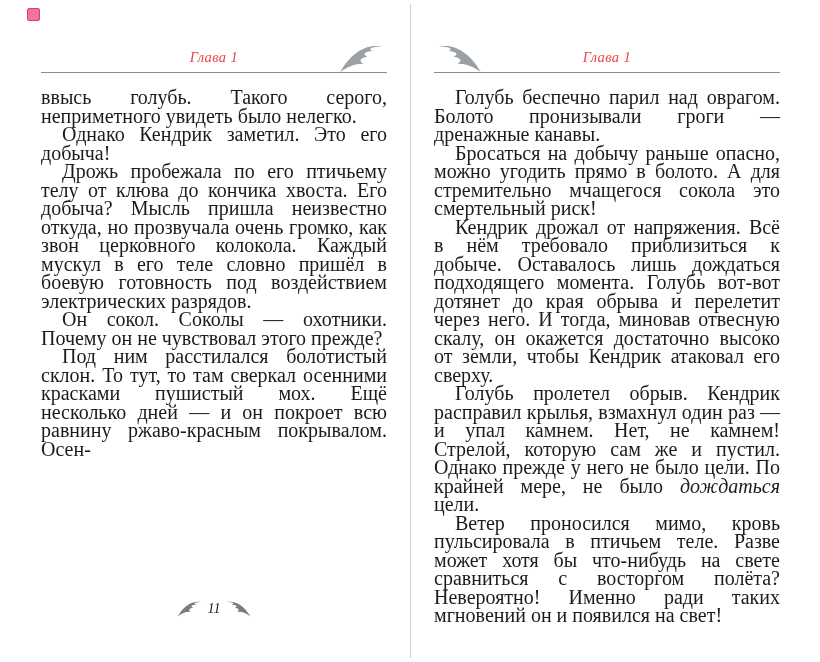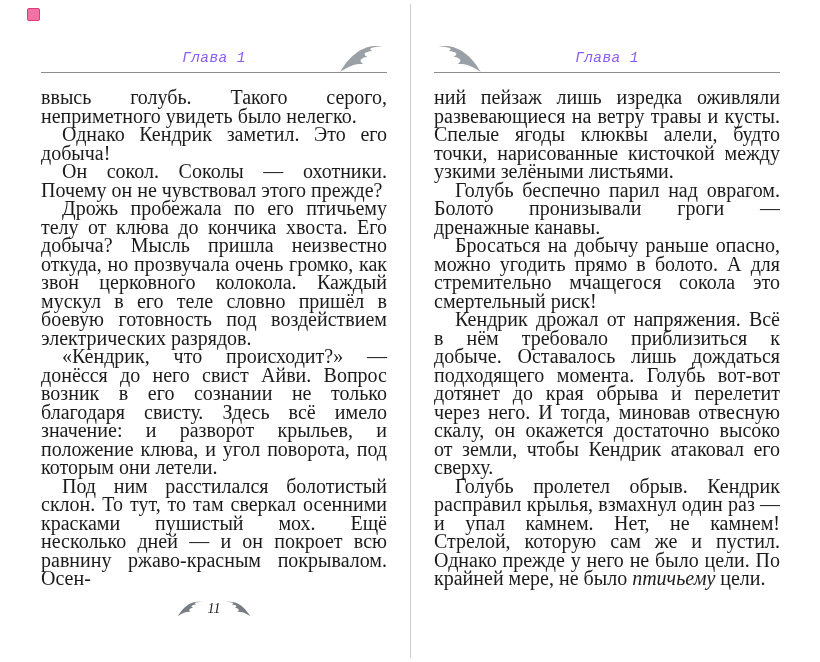--- a/index.html
+++ b/index.html
@@ -41,22 +41,21 @@
     height: 72px;
     border-bottom: 1px solid var(--rule, #8c8c8c);
   }
   .chapter-title {
     position: absolute;
     left: 0; right: 0; bottom: 6px;
     text-align: center;
     font-style: italic;
     font-size: 14.5px;
     letter-spacing: 0.4px;
-    color: #8b5cf6;
-    font-family: Liberation Mono, monospace;
+    color: #ef4444;
   }
   .wing-header {
     position: absolute;
     bottom: -3px;
     width: 46px; height: 32px;
     color: var(--ornament, #99a1a7);
   }
   .wing-header.at-right { right: 3px; }
   .wing-header.at-left  { left: 3px; }
   .mirror { transform: scaleX(-1); }
@@ -112,23 +111,22 @@
   <div class="page page-left">
     <div class="page-header">
       <div class="chapter-title">Глава 1</div>
       <svg class="wing wing-header at-right" viewBox="0 0 64 44">
           <use href="#wing-shape"></use>
         </svg>
     </div>
     <div class="page-body">
         <p class="para"><span>ввысь голубь. Такого серого, неприметного увидеть было нелегко.</span></p>
         <p class="para indent"><span>Однако Кендрик заметил. Это его добыча!</span></p>
+        <p class="para indent"><span>Дрожь пробежала по его птичьему телу от клюва до кончика хвоста. Его добыча? Мысль пришла неизвестно откуда, но прозвучала очень громко, как звон церковного колокола. Каждый мускул в его теле словно пришёл в боевую готовность под воздействием электрических разрядов.</span></p>
         <p class="para indent"><span>Он сокол. Соколы — охотники. Почему он не чувствовал этого прежде?</span></p>
-        <p class="para indent"><span>Дрожь пробежала по его птичьему телу от клюва до кончика хвоста. Его добыча? Мысль пришла неизвестно откуда, но прозвучала очень громко, как звон церковного колокола. Каждый мускул в его теле словно пришёл в боевую готовность под воздействием электрических разрядов.</span></p>
-        <p class="para indent"><span>«Кендрик, что происходит?» — донёсся до него свист Айви. Вопрос возник в его сознании не только благодаря свисту. Здесь всё имело значение: и разворот крыльев, и положение клюва, и угол поворота, под которым они летели.</span></p>
         <p class="para indent"><span>Под ним расстилался болотистый склон. То тут, то там сверкал осенними красками пушистый мох. Ещё несколько дней — и он покроет всю равнину ржаво-красным покрывалом. Осен-</span></p>
       </div>
     <div class="page-footer">
       <svg class="wing wing-footer" viewBox="0 0 64 44">
           <use href="#wing-shape"></use>
         </svg>
       <span class="page-number">11</span>
       <svg class="wing wing-footer mirror" viewBox="0 0 64 44">
           <use href="#wing-shape"></use>
         </svg>
@@ -136,21 +134,21 @@
   </div>
 
   <div class="page page-right">
     <div class="page-header">
       <svg class="wing wing-header at-left mirror" viewBox="0 0 64 44">
           <use href="#wing-shape"></use>
         </svg>
       <div class="chapter-title">Глава 1</div>
     </div>
     <div class="page-body">
-        <p class="para"><span>ний пейзаж лишь изредка оживляли развевающиеся на ветру травы и кусты. Спелые ягоды клюквы алели, будто точки, нарисованные кисточкой между узкими зелёными листьями.</span></p>
         <p class="para indent"><span>Голубь беспечно парил над оврагом. Болото пронизывали гроги — дренажные канавы.</span></p>
         <p class="para indent"><span>Бросаться на добычу раньше опасно, можно угодить прямо в болото. А для стремительно мчащегося сокола это смертельный риск!</span></p>
         <p class="para indent"><span>Кендрик дрожал от напряжения. Всё в нём требовало приблизиться к добыче. Оставалось лишь дождаться подходящего момента. Голубь вот-вот дотянет до края обрыва и перелетит через него. И тогда, миновав отвесную скалу, он окажется достаточно высоко от земли, чтобы Кендрик атаковал его сверху.</span></p>
-        <p class="para indent"><span>Голубь пролетел обрыв. Кендрик расправил крылья, взмахнул один раз — и упал камнем. Нет, не камнем! Стрелой, которую сам же и пустил. Однако прежде у него не было цели. По крайней мере, не было </span><em>птичьему</em><span> цели.</span></p>
+        <p class="para indent"><span>Голубь пролетел обрыв. Кендрик расправил крылья, взмахнул один раз — и упал камнем. Нет, не камнем! Стрелой, которую сам же и пустил. Однако прежде у него не было цели. По крайней мере, не было </span><em>дождаться</em><span> цели.</span></p>
+        <p class="para indent"><span>Ветер проносился мимо, кровь пульсировала в птичьем теле. Разве может хотя бы что-нибудь на свете сравниться с восторгом полёта? Невероятно! Именно ради таких мгновений он и появился на свет!</span></p>
       </div>
   </div>
 
 </div>
 
 </body></html>

